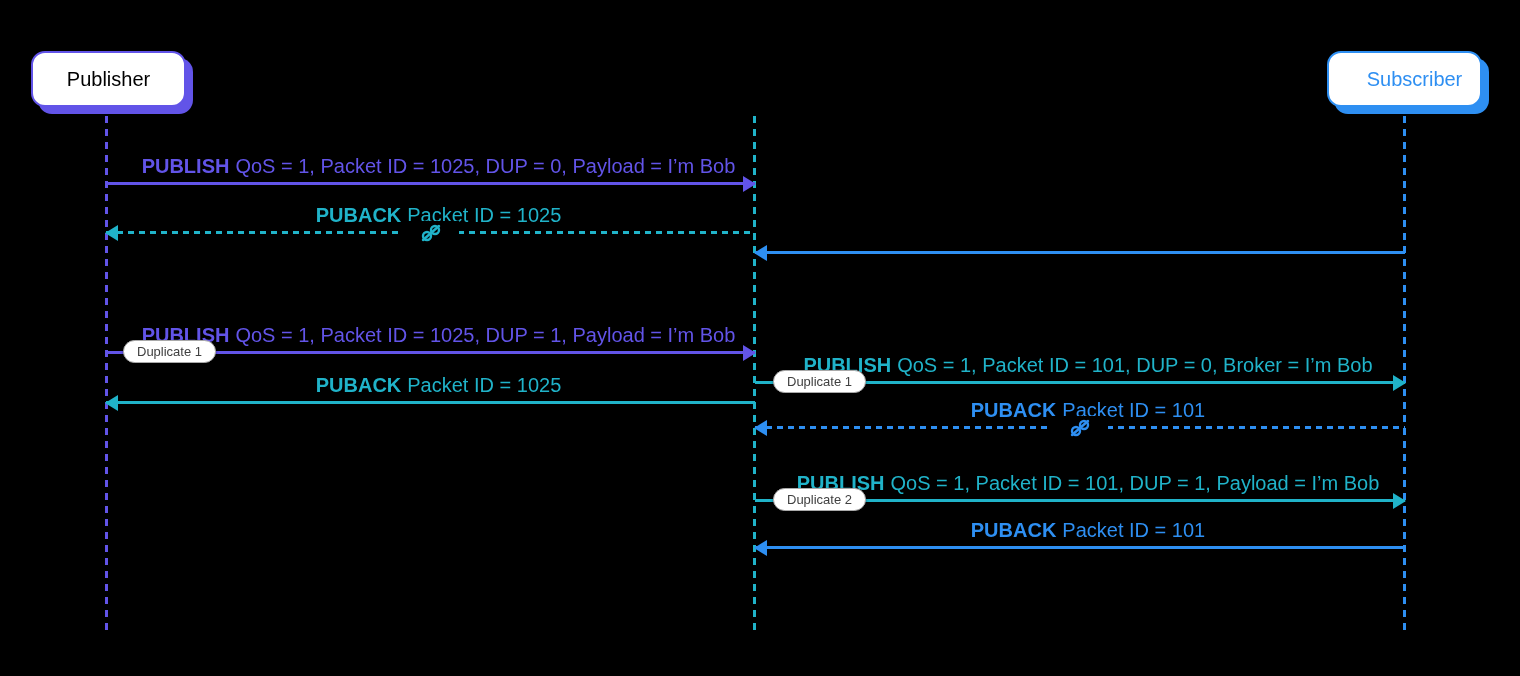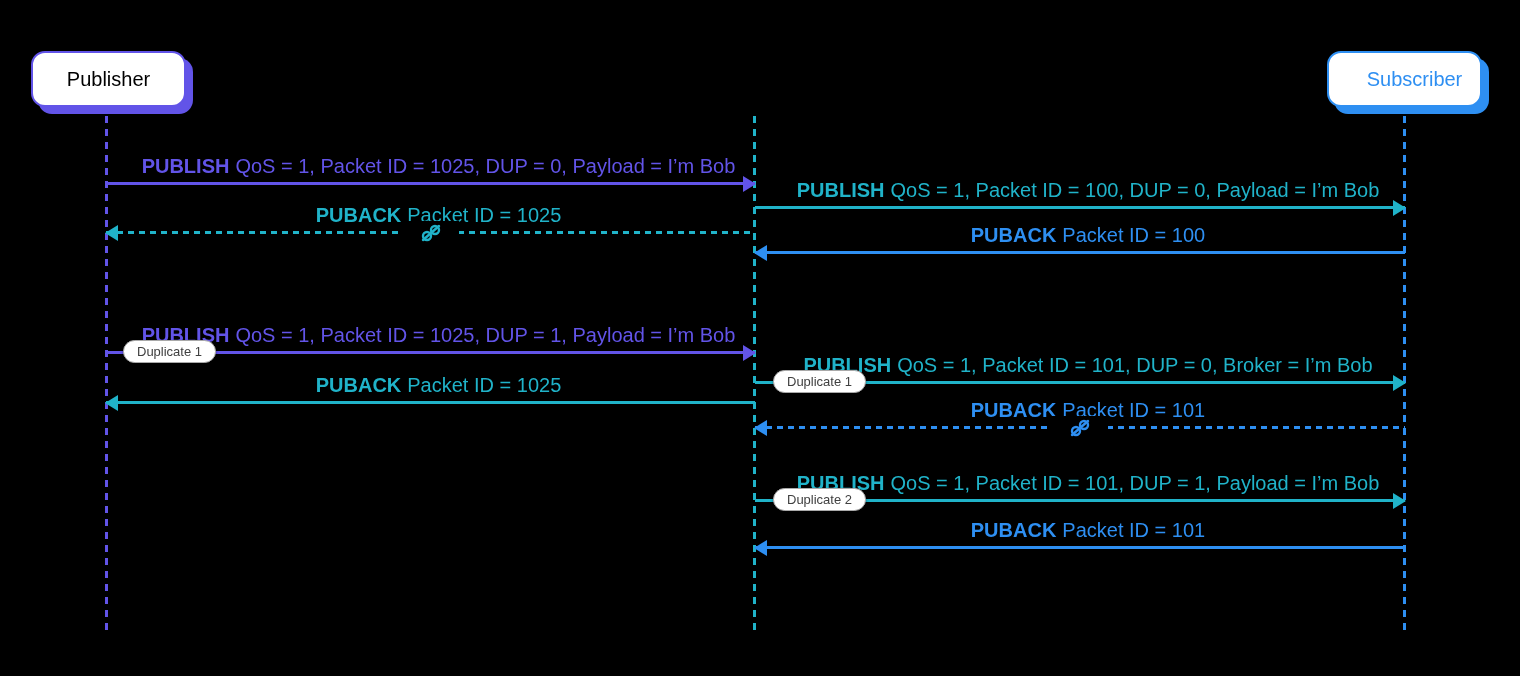--- a/index.html
+++ b/index.html
@@ -66,41 +66,35 @@
   <div class="lifeline ll-purple" style="left:105px"></div>
   <div class="lifeline ll-teal" style="left:753px"></div>
   <div class="lifeline ll-blue" style="left:1403px"></div>
 
   <div class="msg" style="left:106px;width:649px;top:153px">
     <div class="lbl c-purple"><span class="verb">PUBLISH</span><span>QoS = 1, Packet ID = 1025, DUP = 0, Payload = I’m Bob</span></div>
     <div class="line bg-purple"></div>
     <span class="ah r t-purple"></span>
   </div>
 
-  <div class="msg" style="left:755px;width:650px;top:177px">
-    <div class="lbl c-teal"><span class="verb">PUBLISH</span><span>QoS = 1, Packet ID = 100, DUP = 0, Payload = I’m Bob</span></div>
-    <div class="line bg-teal"></div>
-    <span class="ah r t-teal"></span>
-  </div>
 
   <div class="msg" style="left:106px;width:649px;top:202px">
     <div class="lbl c-teal"><span class="verb">PUBACK</span><span>Packet ID = 1025</span></div>
     <div class="line dash-teal"></div>
     <span class="ah l t-teal"></span>
     <span class="lost c-teal">
       <svg width="24" height="20" viewBox="0 0 24 20" fill="none" xmlns="http://www.w3.org/2000/svg">
         <circle cx="8" cy="13" r="4" stroke="currentColor" stroke-width="2.4"></circle>
         <circle cx="16" cy="7" r="4" stroke="currentColor" stroke-width="2.4"></circle>
         <path d="M4 17 L20 3" stroke="currentColor" stroke-width="2.4" stroke-linecap="round"></path>
       </svg>
     </span>
   </div>
 
   <div class="msg" style="left:755px;width:650px;top:222px">
-    <div class="lbl c-blue"><span class="verb">PUBACK</span><span>Packet ID = 100</span></div>
     <div class="line bg-blue"></div>
     <span class="ah l t-blue"></span>
   </div>
 
   <div class="msg" style="left:106px;width:649px;top:322px">
     <div class="lbl c-purple"><span class="verb">PUBLISH</span><span>QoS = 1, Packet ID = 1025, DUP = 1, Payload = I’m Bob</span></div>
     <div class="line bg-purple"></div>
     <span class="ah r t-purple"></span>
     <span class="badge" style="left:17px">Duplicate 1</span>
   </div>

